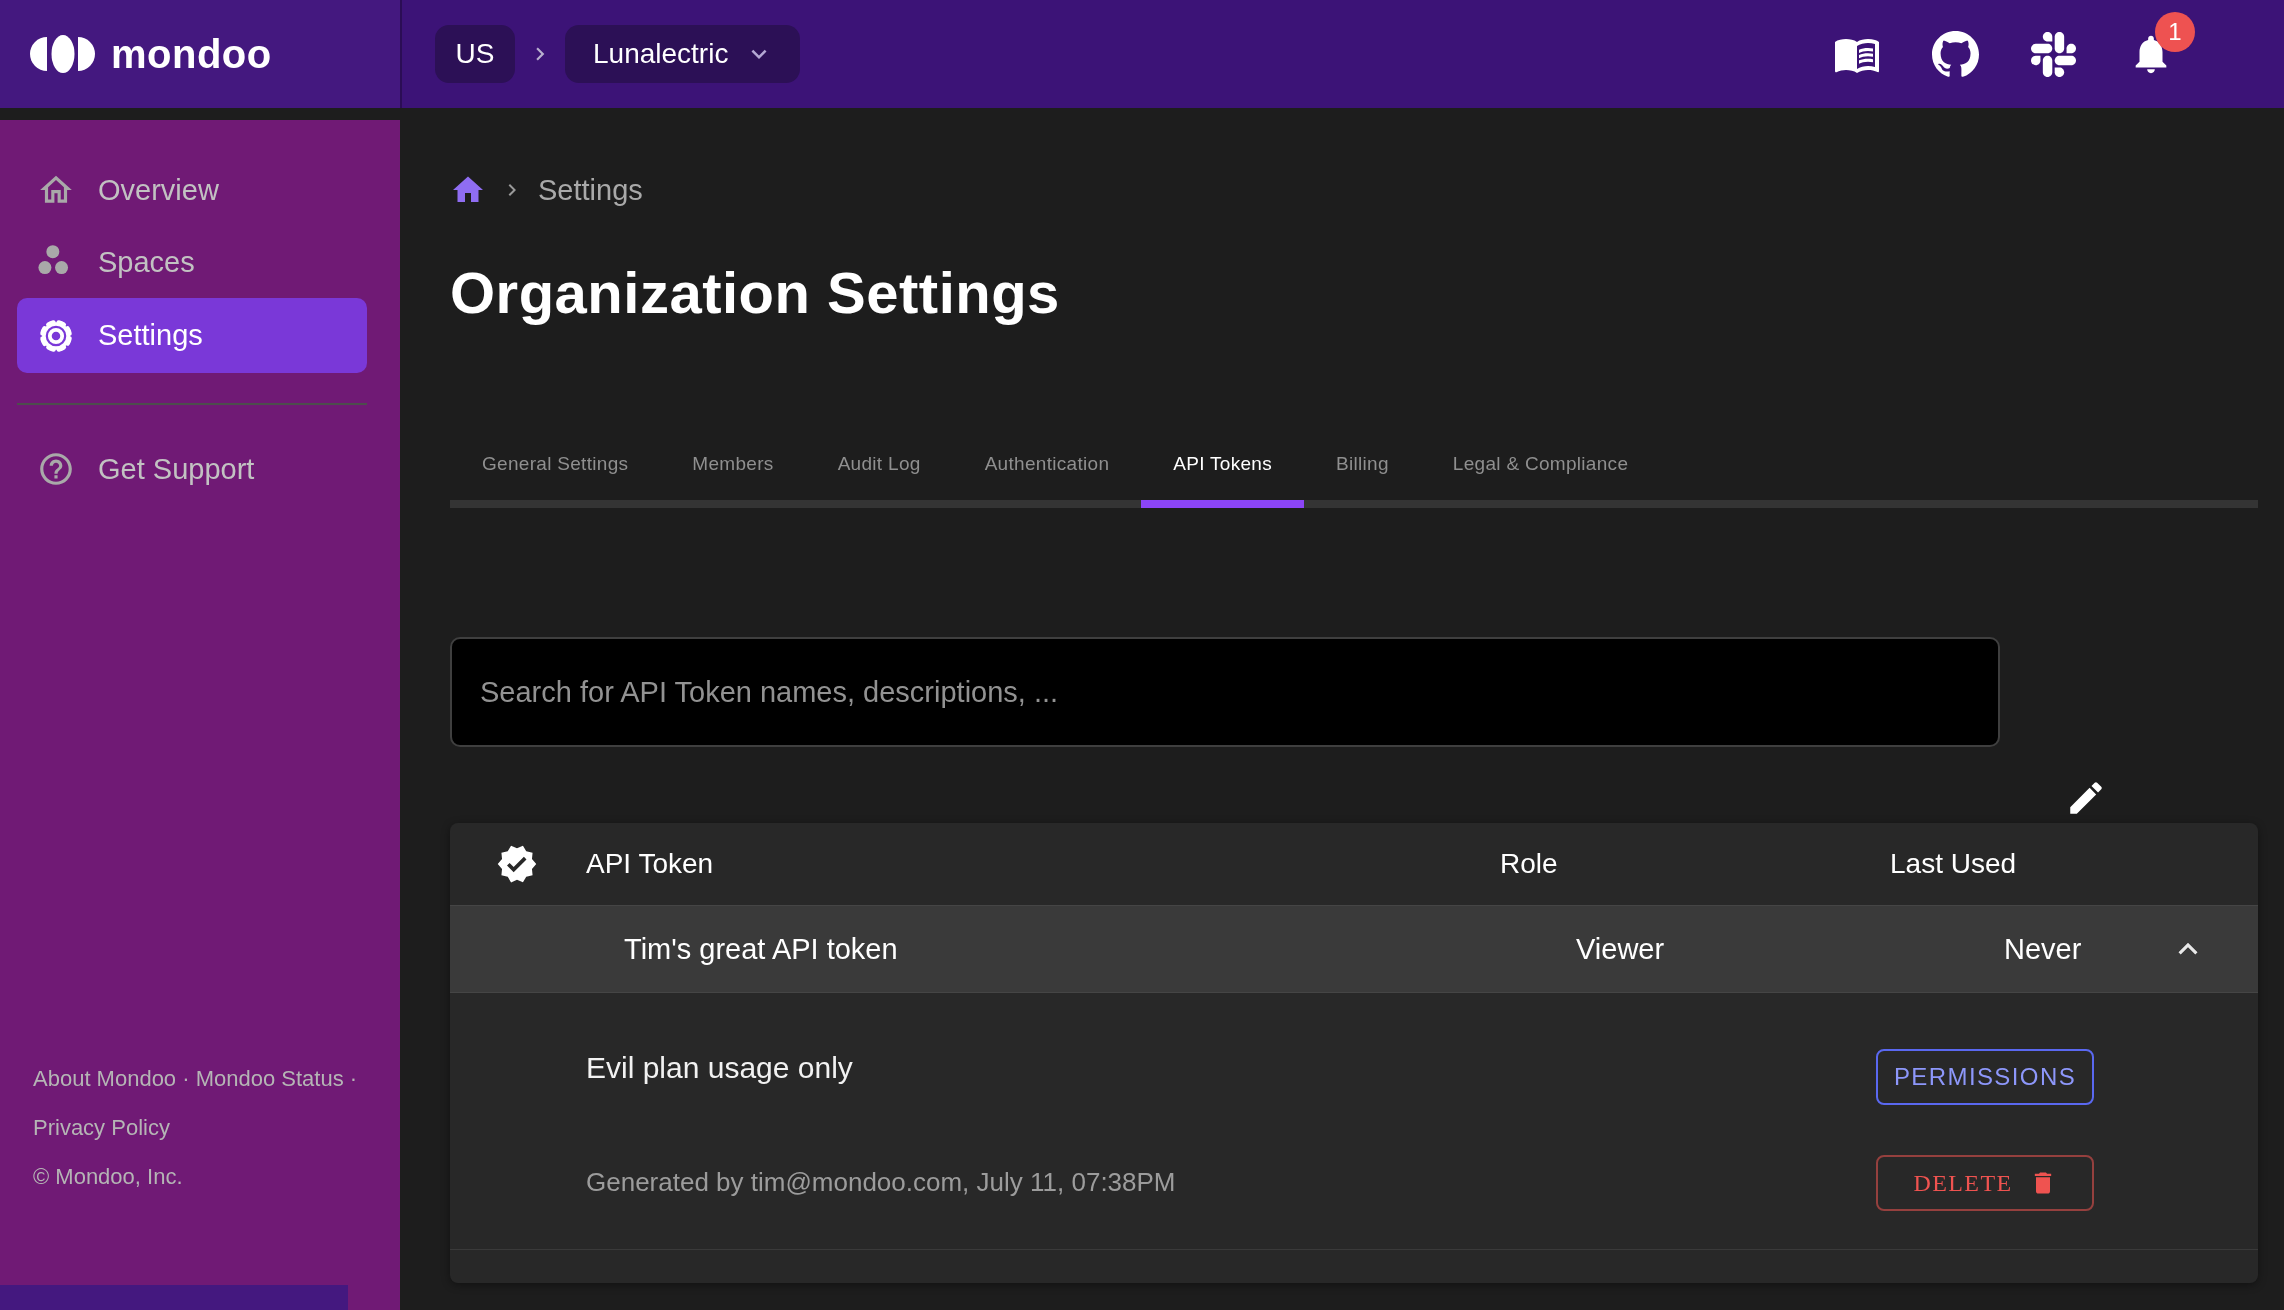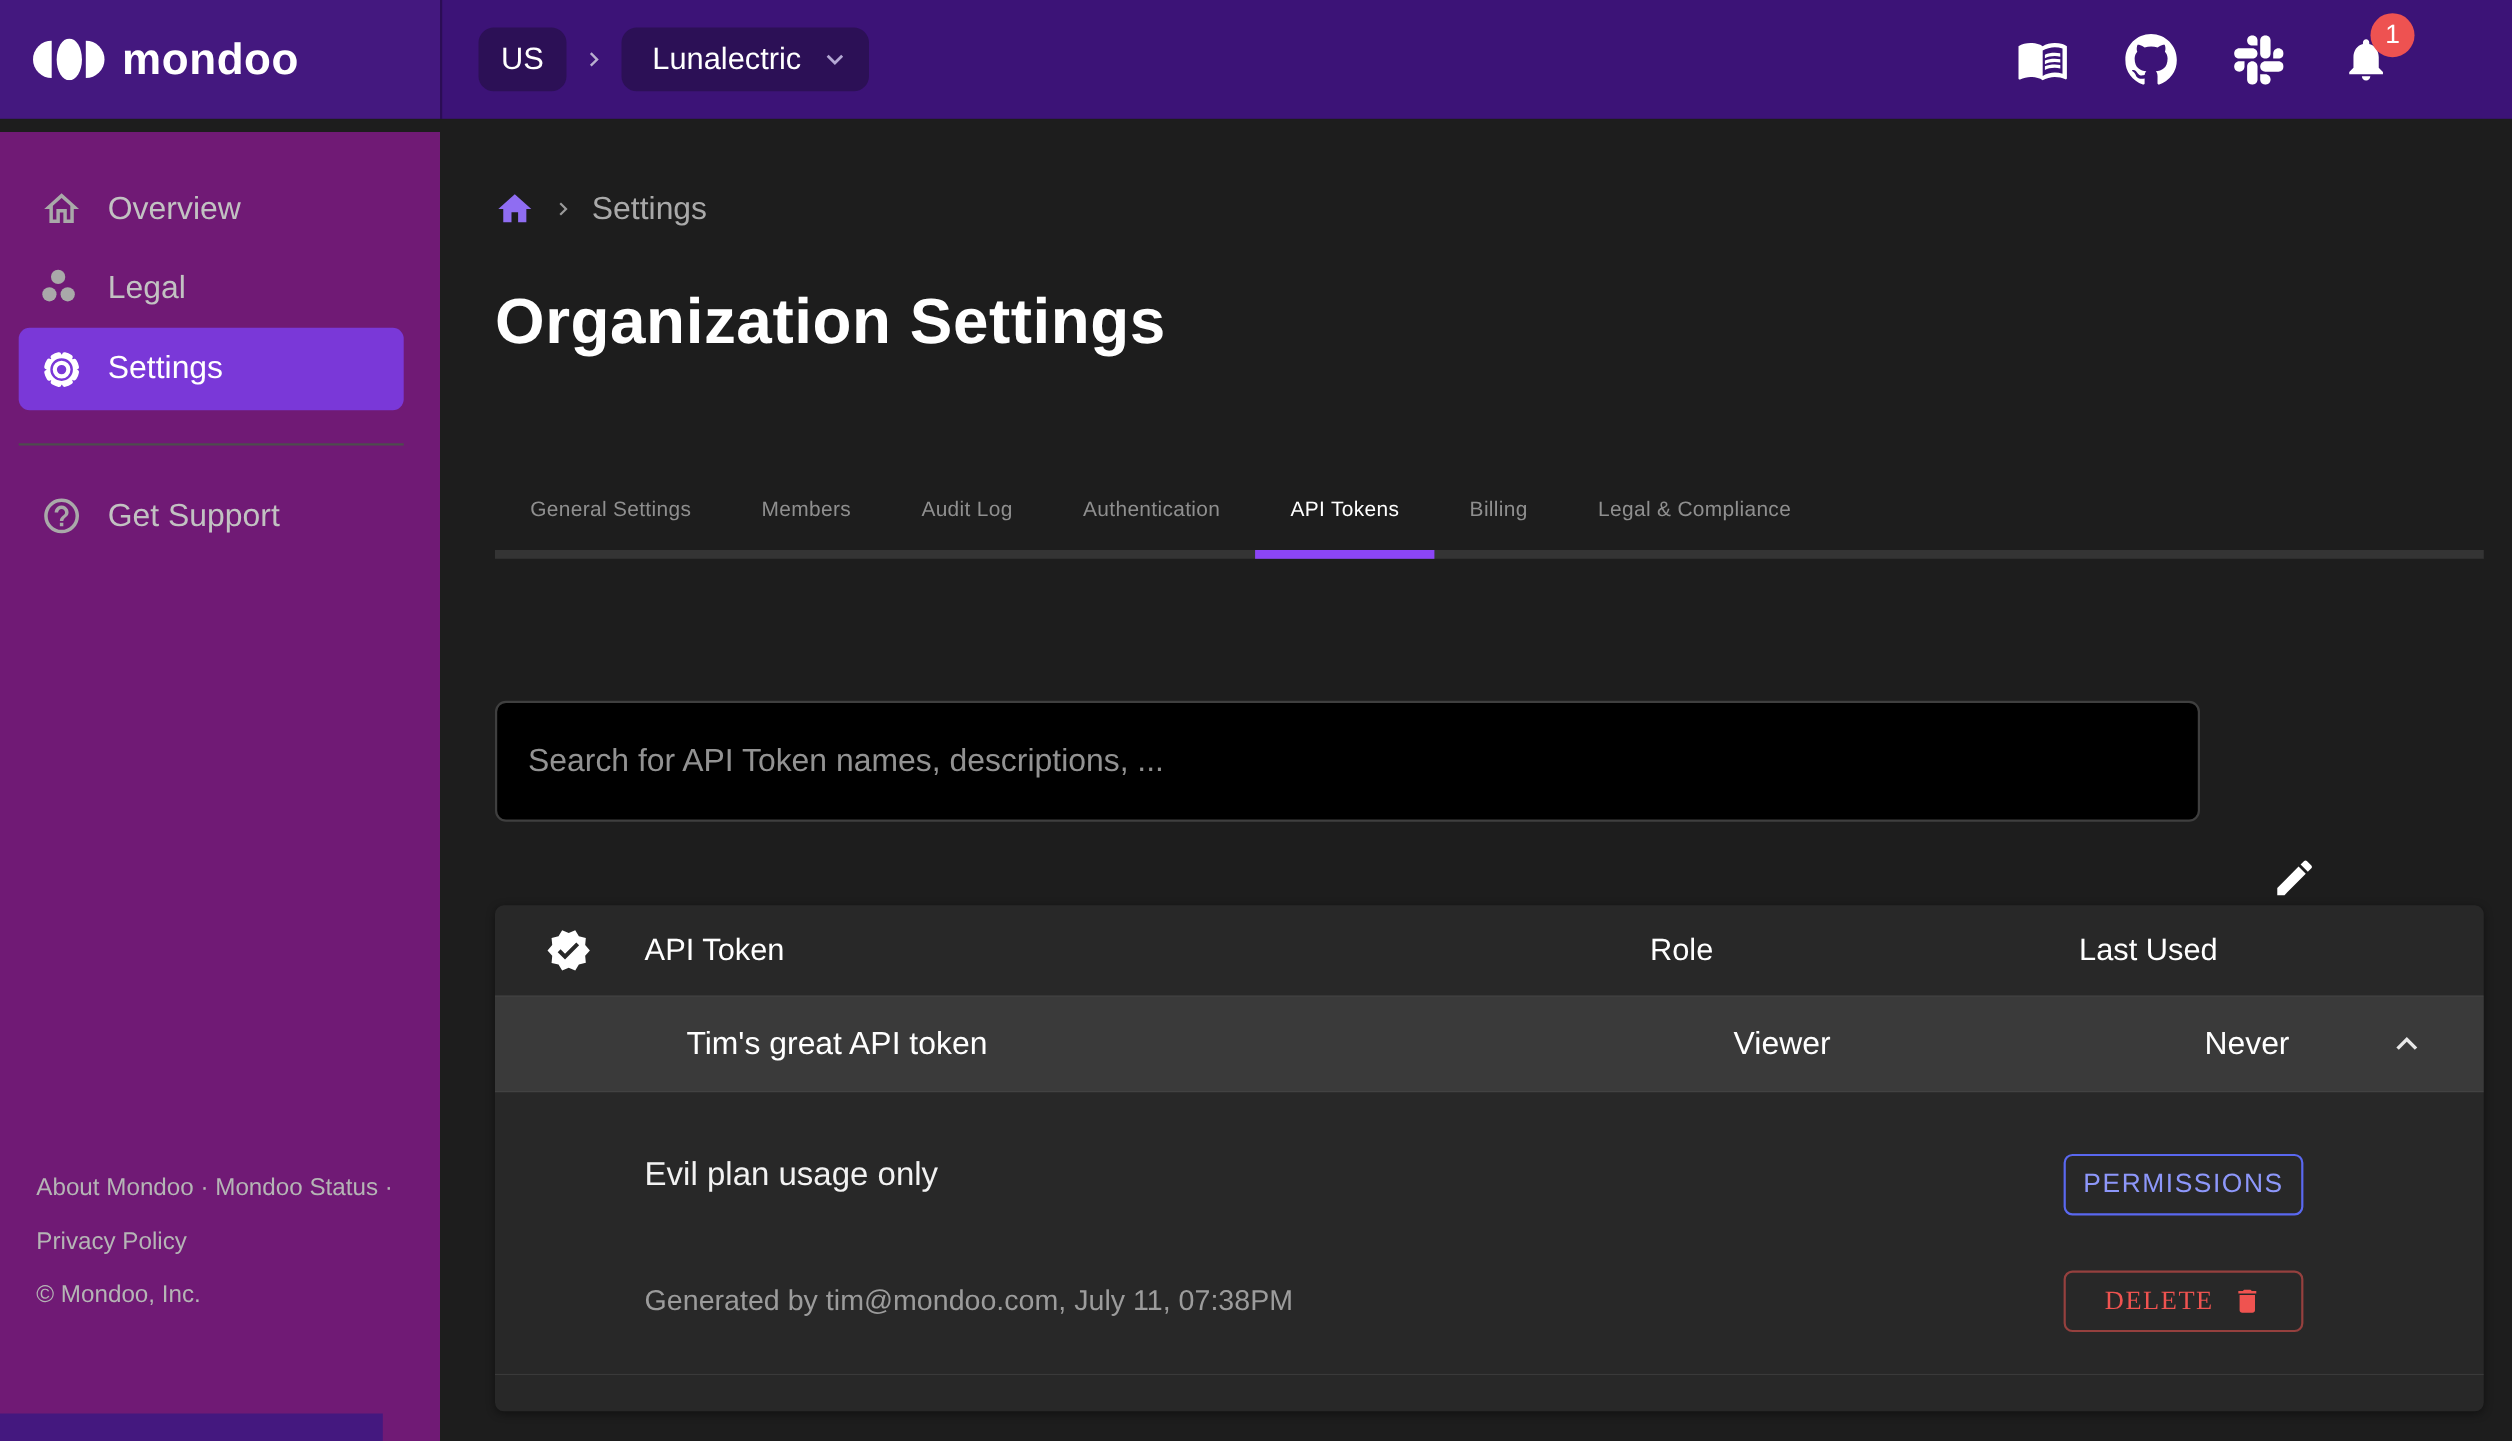--- a/index.html
+++ b/index.html
@@ -11,21 +11,21 @@
   .topbar{position:absolute;top:0;left:0;width:100%;height:108px;display:flex;z-index:5;}
   .topbar-left{width:400px;height:100%;background:var(--header_purple);display:flex;align-items:center;
                padding-left:30px;box-sizing:border-box;}
   .brand-text{color:#fff;font-size:40px;font-weight:700;letter-spacing:.5px;margin-left:13px;}
   .topbar-right{flex:1;height:100%;background:var(--header_purple_dark);display:flex;align-items:center;
                 justify-content:space-between;border-left:2px solid rgba(0,0,0,.28);box-sizing:border-box;}
   .org-picker{display:flex;align-items:center;margin-left:33px;gap:12px;}
   .chip{background:var(--chip_purple);border-radius:14px;height:58px;display:flex;align-items:center;
         color:#fff;font-size:28px;box-sizing:border-box;}
   .chip-us{width:80px;justify-content:center;}
-  .chip-org{padding:0 16px 0 28px;gap:16px;}
+  .chip-org{padding:0 26px 0 28px;gap:16px;}
   .topbar-icons{display:flex;align-items:center;gap:46px;padding-right:4px;}
   .icon-btn{position:relative;width:52px;height:52px;display:flex;align-items:center;justify-content:center;}
   .badge{position:absolute;top:-16px;right:-18px;width:40px;height:40px;border-radius:50%;
          background:var(--badge_red);color:#fff;font-size:24px;font-weight:500;
          display:flex;align-items:center;justify-content:center;}
   .avatar{width:57px;height:57px;border-radius:50%;
           background:radial-gradient(circle at 38% 30%,#9db87a 0%,#76935c 34%,#c5b astp 0%) ,
                      linear-gradient(140deg,#7fa05f 0%,#8fae71 30%,#c3b189 55%,#5f7550 85%);}
 
   
@@ -159,21 +159,21 @@
           <path fill="#a9a9a9" d="M12 5.69l5 4.5V18h-2v-6H9v6H7v-7.81l5-4.5M12 3 2 12h3v8h6v-6h2v6h6v-8h3L12 3z"></path>
         </svg>
         <span>Overview</span>
       </div>
       <div class="nav-item clickable">
         <svg class="nav-ic" viewBox="0 0 24 24">
           <circle cx="10" cy="5.5" r="4.1" fill="#a9a9a9"></circle>
           <circle cx="5" cy="15.5" r="4.1" fill="#a9a9a9"></circle>
           <circle cx="15.5" cy="15.5" r="4.1" fill="#a9a9a9"></circle>
         </svg>
-        <span>Legal</span>
+        <span>Spaces</span>
       </div>
       <div class="nav-item active clickable">
         <svg class="nav-ic" viewBox="0 0 24 24">
           <circle cx="12" cy="12" r="8.6" fill="none" stroke="#fff" stroke-width="3" stroke-dasharray="3.4 3.35" stroke-linecap="round" transform="rotate(10 12 12)"></circle>
           <circle cx="12" cy="12" r="7.6" fill="none" stroke="#fff" stroke-width="2.2"></circle>
           <circle cx="12" cy="12" r="3.9" fill="none" stroke="#fff" stroke-width="2.4"></circle>
         </svg>
         <span>Settings</span>
       </div>
       <hr class="nav-divider">

